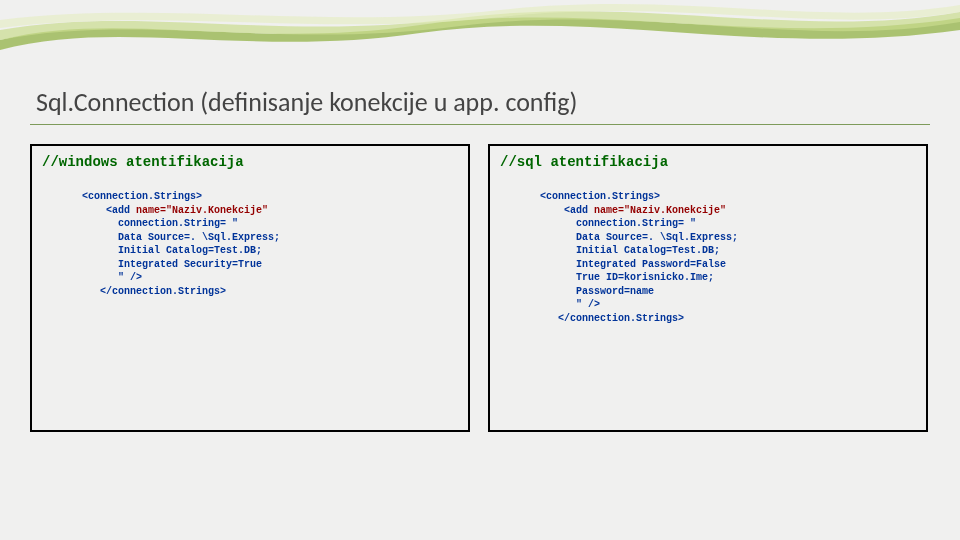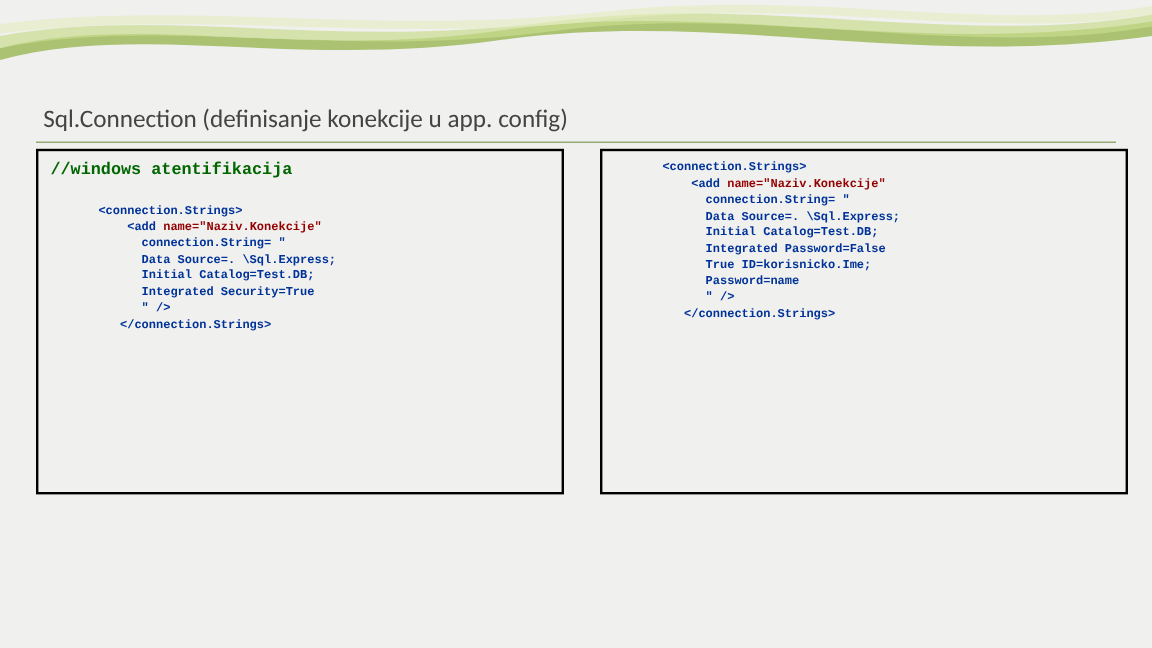--- a/index.html
+++ b/index.html
@@ -1,19 +1,19 @@
 <!DOCTYPE html>
 <html><head>
 <meta charset="utf-8">
 <style>
 body { margin:0; padding:0; width:960px; height:540px; background:#f0f0ef; font-family:Calibri,Arial,sans-serif; position:relative; overflow:hidden;}
 .banner { position:absolute; top:0; left:0; width:960px; height:50px;}
 .title-wrap { position:absolute; top:82px; left:30px; width:900px;}
-.title { font-size:21px; color:#444; padding:4px 0 6px 6px; border-bottom:1px solid #7e9b5a;}
-.cols { position:absolute; top:124px; left:30px; display:flex; gap:30px;}
+.title { font-size:26px; color:#444; padding:4px 0 6px 6px; border-bottom:1px solid #7e9b5a;}
+.cols { position:absolute; top:144px; left:30px; display:flex; gap:18px;}
 .codebox { border:2px solid #000; background:#f0f0ef; width:440px; height:288px; padding:8px 10px; box-sizing:border-box;}
 .comment { font-family:Consolas,'Courier New',monospace; font-size:14px; color:#006600; font-weight:bold; margin-bottom:20px;}
 .code { font-family:Consolas,'Courier New',monospace; font-size:10px; color:#003399; font-weight:bold; white-space:pre; line-height:1.35;margin-left:40px;}
 .hl { color:#940000;}
 </style>
 </head>
 <body>
 
 <svg class="banner" viewBox="0 0 960 50" preserveAspectRatio="none">
   <path d="M0,40 C120,10 250,50 420,25 C600,0 760,48 960,18 L960,30 C760,58 600,8 420,33 C250,58 120,18 0,50 Z" fill="#9eba5a" opacity="0.85"></path>
@@ -32,20 +32,21 @@
 <span>    &lt;add </span><span class="hl">name="Naziv.Konekcije"</span>
 <span>      connection.String= "</span>
 <span>      Data Source=. \Sql.Express;</span>
 <span>      Initial Catalog=Test.DB;</span>
 <span>      Integrated Security=True</span>
 <span>      " /&gt;</span>
 <span>   &lt;/connection.Strings&gt;</span></div>
   </div>
 
   <div class="codebox">
+    <div class="comment">//sql atentifikacija</div>
     <div class="code"><span>&lt;connection.Strings&gt;</span>
 <span>    &lt;add </span><span class="hl">name="Naziv.Konekcije"</span>
 <span>      connection.String= "</span>
 <span>      Data Source=. \Sql.Express;</span>
 <span>      Initial Catalog=Test.DB;</span>
 <span>      Integrated Password=False</span>
 <span>      True ID=korisnicko.Ime;</span>
 <span>      Password=name</span>
 <span>      " /&gt;</span>
 <span>   &lt;/connection.Strings&gt;</span></div>

